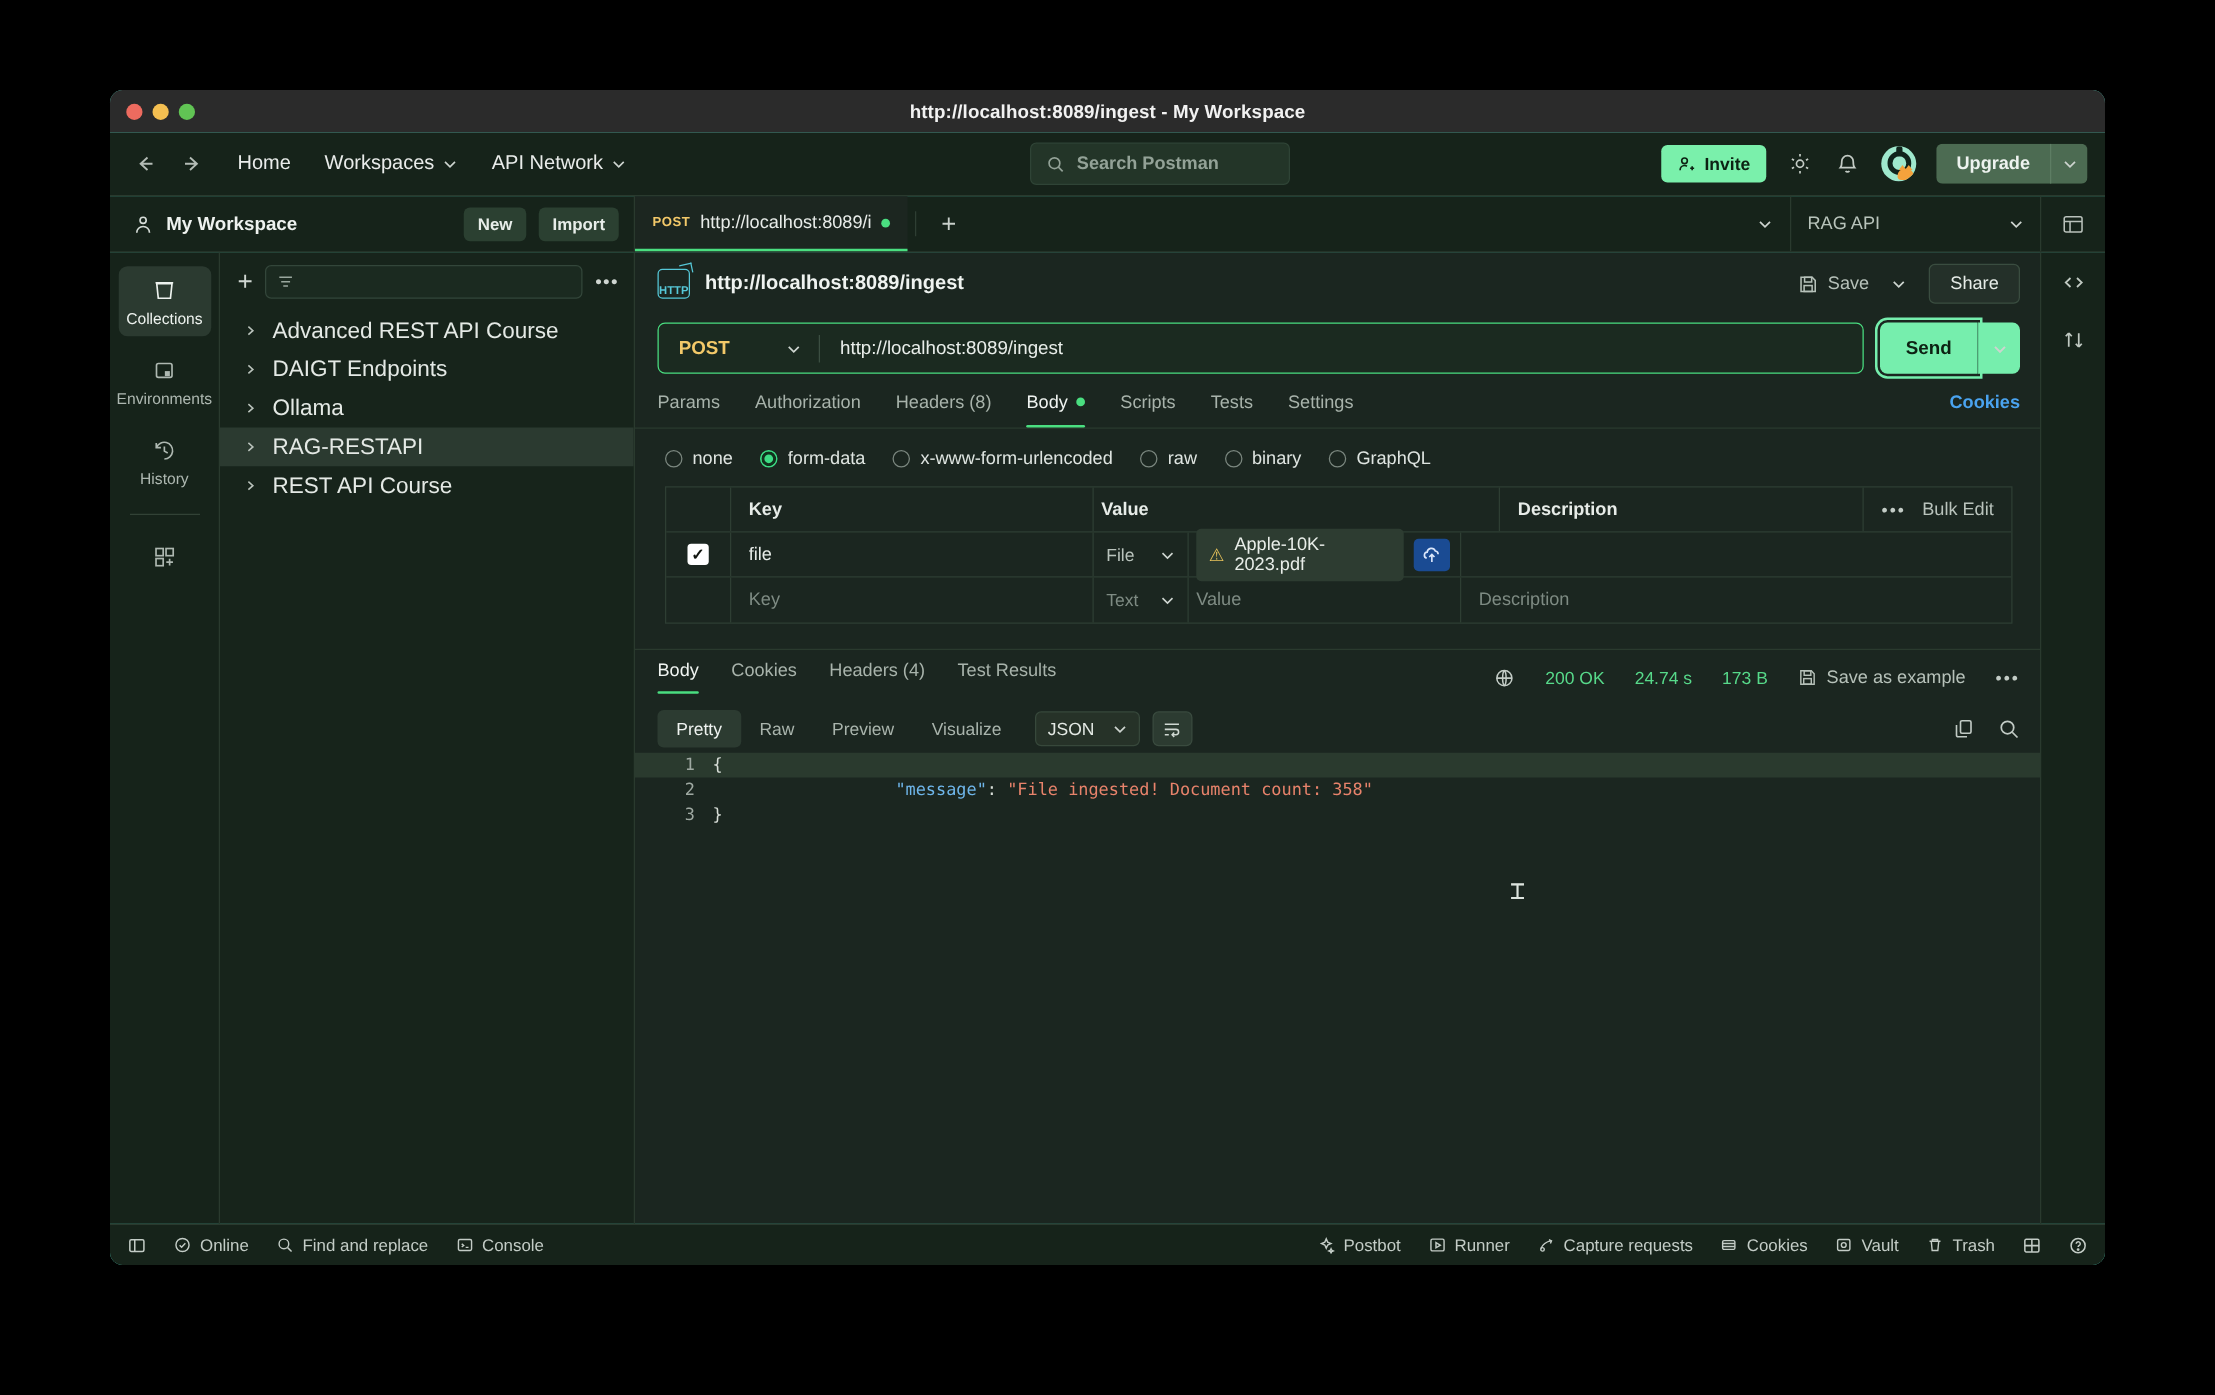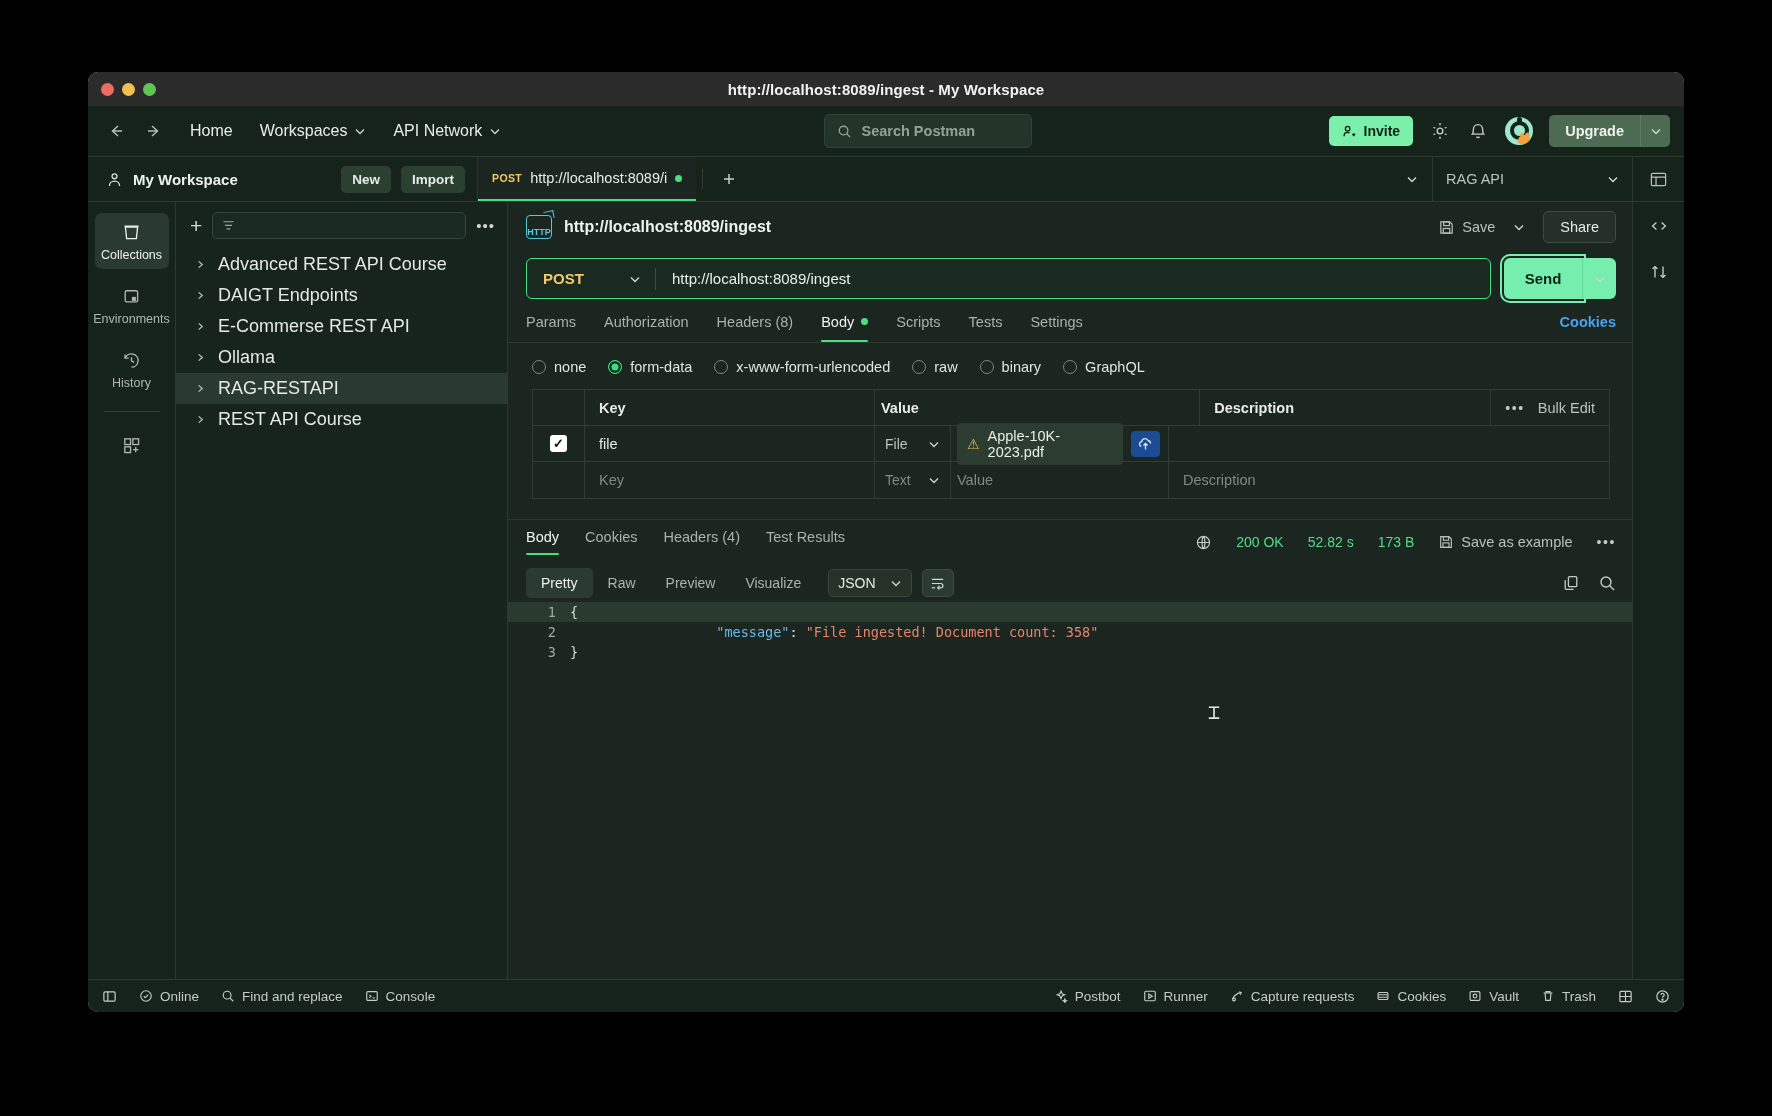--- a/index.html
+++ b/index.html
@@ -100,21 +100,21 @@
     background: #4c6b52; color: #eef3ef; border: none;
     border-left: 1px solid #5d7d63; width: 30px;
     display: flex; align-items: center; justify-content: center;
   }
   
   .ws-row {
     height: 45px; flex: 0 0 45px; display: flex; align-items: stretch;
     background: #16231a; border-bottom: 1px solid #2a3a2e;
   }
   .ws-left {
-    width: 390px; display: flex; align-items: center; gap: 10px;
+    width: 420px; display: flex; align-items: center; gap: 10px;
     padding-left: 18px; border-right: 1px solid #2a3a2e;
   }
   .ws-name { font-size: 15px; font-weight: bold; color: #eef2ef; flex: 1; }
   .ws-btn {
     background: #2b4031; color: #e7ede9; border: none;
     height: 27px; padding: 0 11px; border-radius: 5px;
     font-size: 13.5px; font-weight: bold;
   }
   .ws-btn + .ws-btn { margin-right: 12px; }
   .tabs-strip { flex: 1; display: flex; align-items: stretch; }
@@ -518,28 +518,20 @@
           </span>
           <span>Advanced REST API Course</span>
         </div>
         <div class="coll-item">
           <span>
             <svg class="coll-caret" viewBox="0 0 10 10" fill="none" stroke="currentColor" stroke-width="1.4">
                 <path d="M3 1.5 L7 5 L3 8.5"></path>
               </svg>
           </span>
           <span>DAIGT Endpoints</span>
-        </div>
-        <div class="coll-item">
-          <span>
-            <svg class="coll-caret" viewBox="0 0 10 10" fill="none" stroke="currentColor" stroke-width="1.4">
-                <path d="M3 1.5 L7 5 L3 8.5"></path>
-              </svg>
-          </span>
-          <span>E-Commerse REST API</span>
         </div>
         <div class="coll-item">
           <span>
             <svg class="coll-caret" viewBox="0 0 10 10" fill="none" stroke="currentColor" stroke-width="1.4">
                 <path d="M3 1.5 L7 5 L3 8.5"></path>
               </svg>
           </span>
           <span>Ollama</span>
         </div>
         <div class="coll-item selected">
@@ -747,21 +739,21 @@
           </div>
           <div class="resp-spacer"></div>
           <div class="resp-meta">
             <span>
               <svg width="17" height="17" viewBox="0 0 18 18" fill="none" stroke="#c3ccc6" stroke-width="1.3">
                 <circle cx="9" cy="9" r="6.4"></circle>
                   <path d="M2.6 9h12.8M9 2.6c2 2 2 10.8 0 12.8M9 2.6c-2 2-2 10.8 0 12.8"></path>
               </svg>
             </span>
             <span class="meta-ok">200 OK</span>
-            <span class="meta-ok">52.82 s</span>
+            <span class="meta-ok">24.74 s</span>
             <span class="meta-ok">173 B</span>
             <span class="save-example">
               <span>
                 <svg width="16" height="16" viewBox="0 0 18 18" fill="none" stroke="currentColor" stroke-width="1.3">
                   <path d="M3 3h9.4L15 5.6V15H3z"></path>
                     <rect x="6" y="3" width="6" height="4"></rect>
                     <rect x="5.6" y="10" width="6.8" height="5"></rect>
                 </svg>
               </span>
               <span>Save as example</span>

